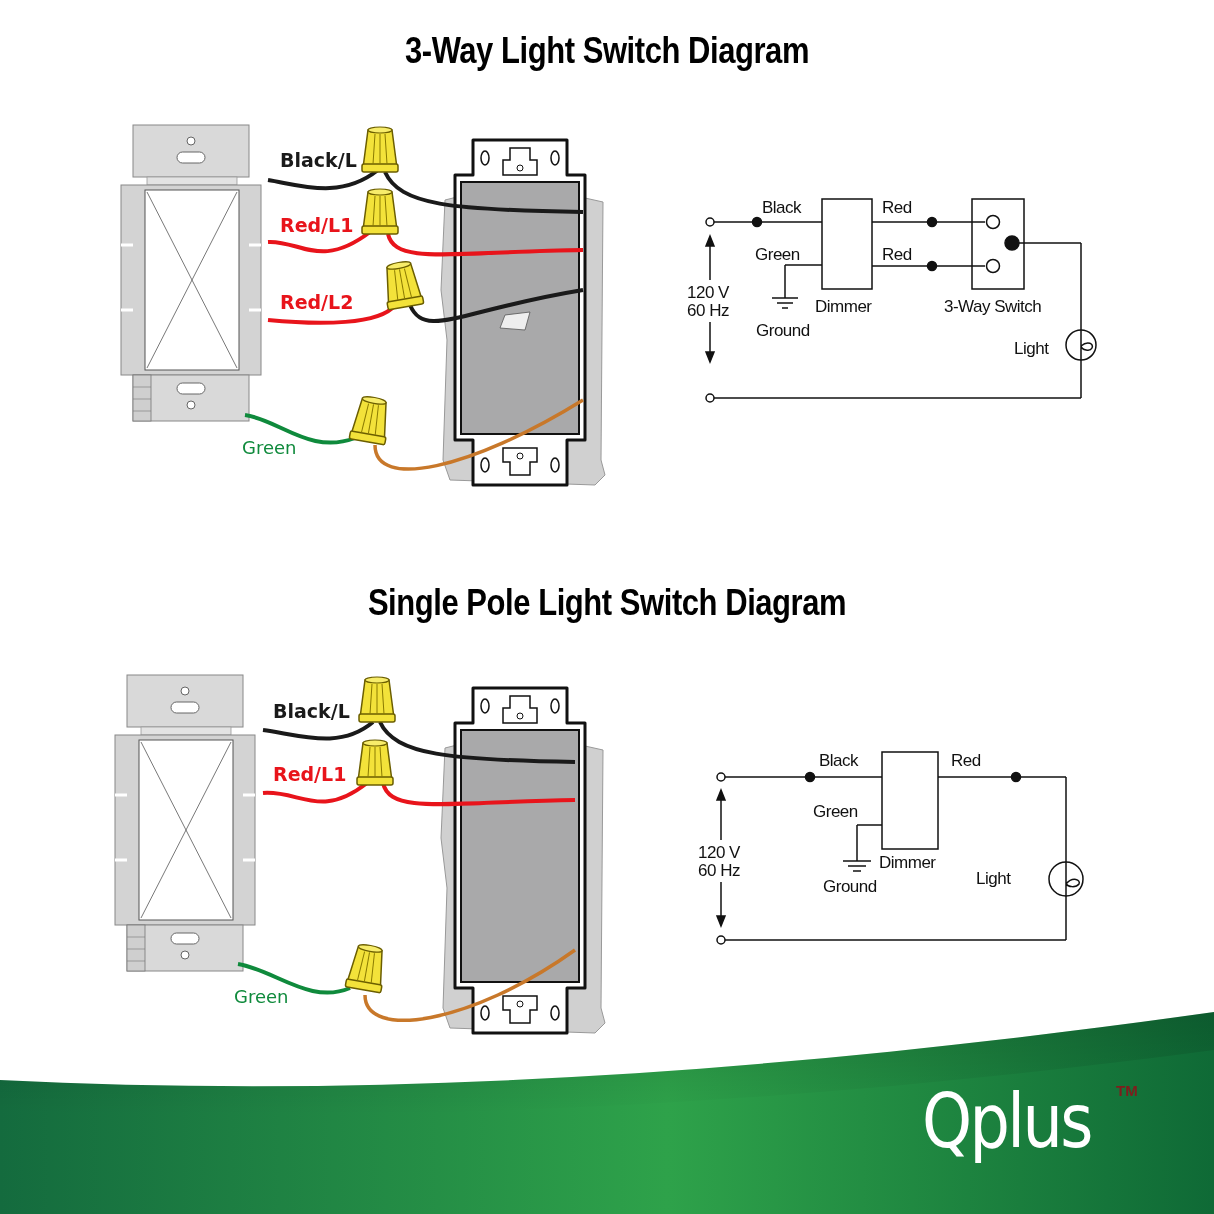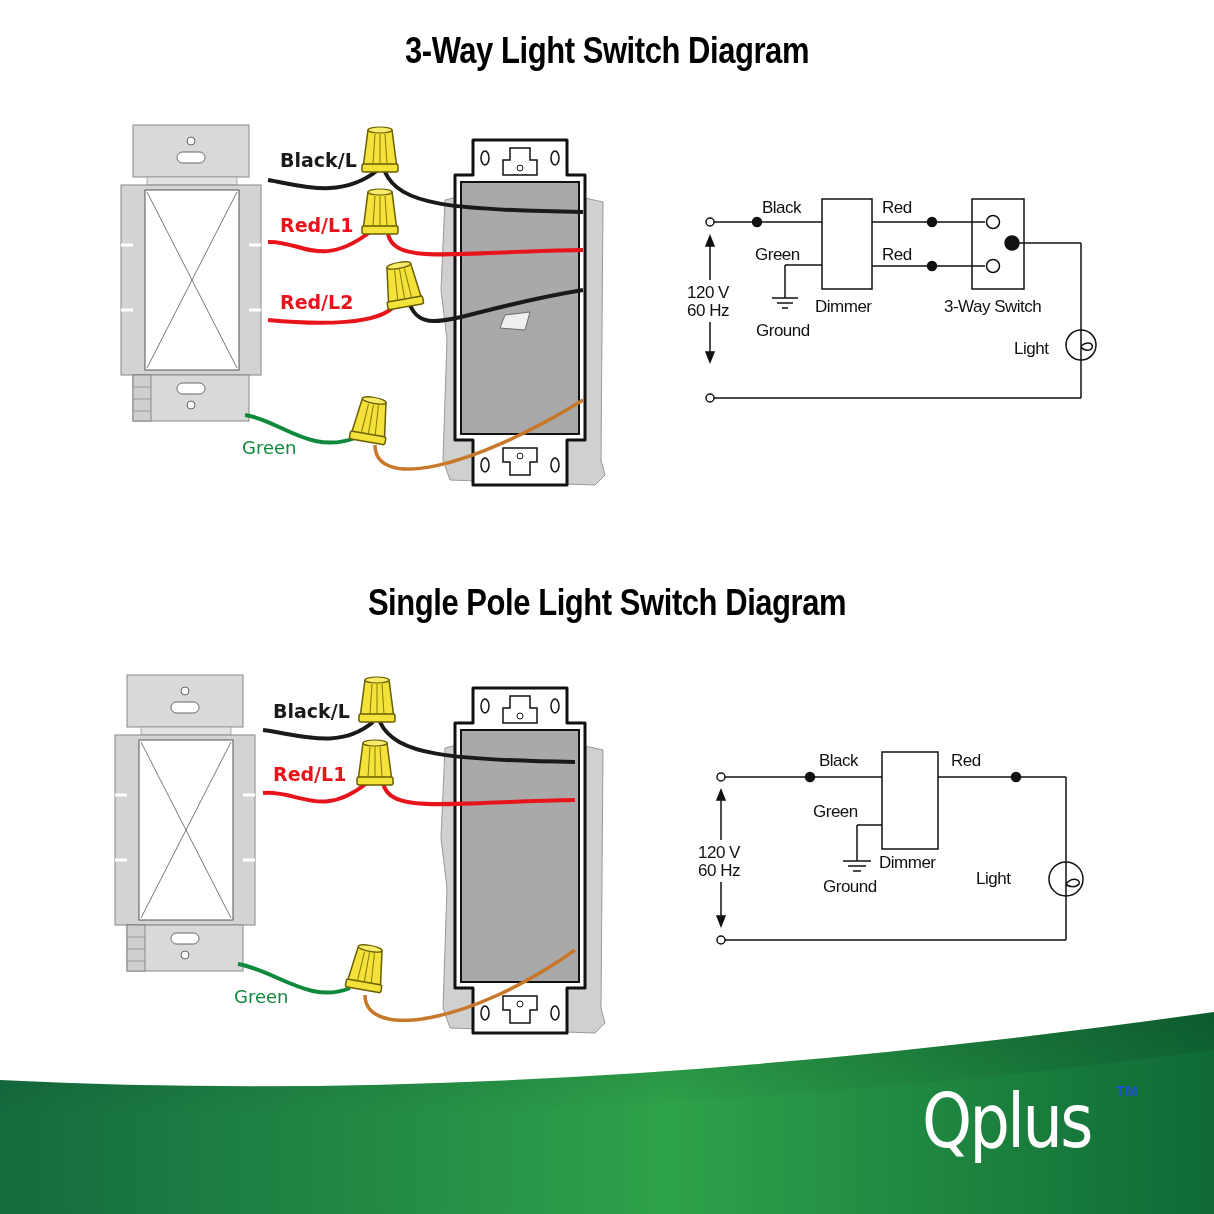--- a/index.html
+++ b/index.html
@@ -4,21 +4,21 @@
 <style>
   html,body{margin:0;padding:0;}
   body{width:1214px;height:1214px;position:relative;overflow:hidden;background:#ffffff;font-family:"Liberation Sans",sans-serif;}
   .title{position:absolute;left:0;width:1214px;text-align:center;font-family:"Liberation Sans",sans-serif;font-weight:bold;font-size:36px;color:#000;letter-spacing:-0.5px;transform:scaleX(0.86);}
   #title1{top:30px;}
   #title2{top:582px;}
   svg{position:absolute;left:0;top:0;}
   .wl{font-family:"DejaVu Sans",sans-serif;font-weight:bold;font-size:19px;}
   .sl{font-family:"Liberation Sans",sans-serif;font-size:17px;fill:#111;letter-spacing:-0.5px;}
   .logo{position:absolute;left:922px;top:1078px;color:#fff;font-family:"DejaVu Sans",sans-serif;font-size:74px;font-weight:normal;letter-spacing:-3px;transform:scaleX(0.86);transform-origin:left top;}
-  .tm{position:absolute;left:1116px;top:1082px;color:#1d4ed8;font-family:"Liberation Sans",sans-serif;font-size:15px;font-weight:bold;}
+  .tm{position:absolute;left:1116px;top:1082px;color:#7f1d1d;font-family:"Liberation Sans",sans-serif;font-size:15px;font-weight:bold;}
 </style>
 </head>
 <body>
 
 <div class="title" id="title1">3-Way Light Switch Diagram</div>
 <div class="title" id="title2">Single Pole Light Switch Diagram</div>
 
 <svg width="1214" height="1214" viewBox="0 0 1214 1214">
   <defs>
     <linearGradient id="bandGrad" x1="0" y1="0" x2="1" y2="0">

